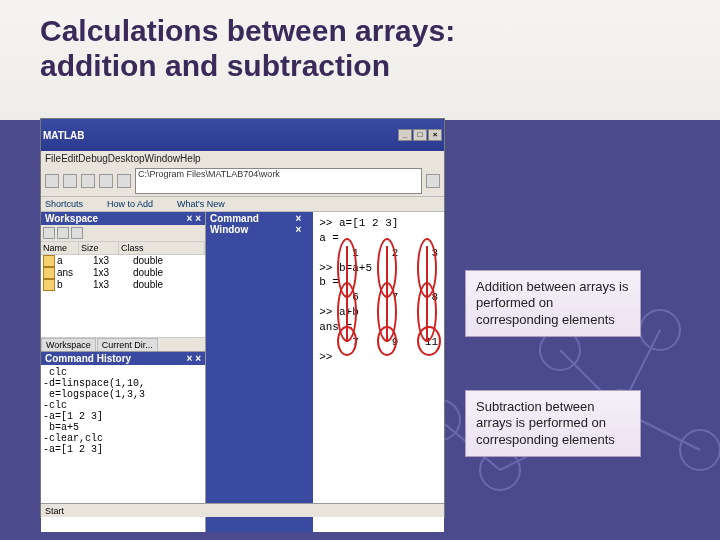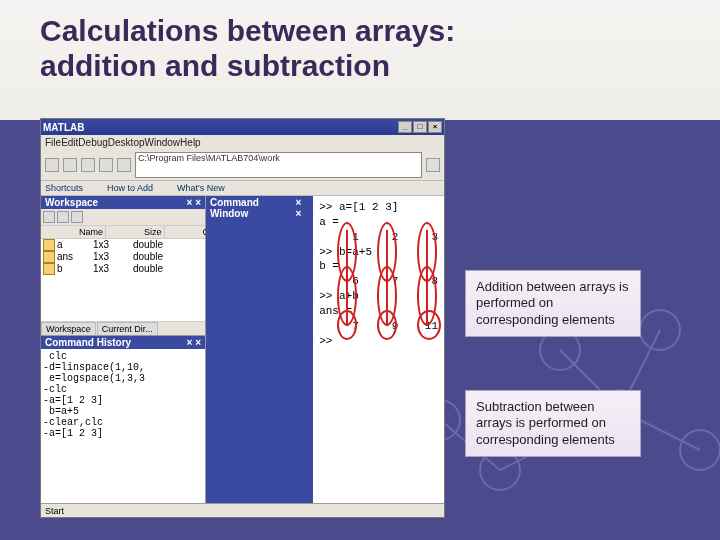--- a/index.html
+++ b/index.html
@@ -34,41 +34,41 @@
     background: #e8e4dc;
     border: 1px solid #777;
     z-index: 3;
     font-family: "MS Sans Serif", Arial, sans-serif;
     font-size: 10px;
   }
   .titlebar {
     background: linear-gradient(#3a4aa0,#2a3a90);
     color: #fff; height: 16px;
     display:flex; align-items:center; justify-content:space-between;
-    padding: 0 2px;
+    padding: 16px 2px;
     font-size: 10px;
     font-weight: bold;
   }
   .winbtns { display:flex; gap:1px; }
   .winbtn { width:14px; height:12px; background:#d4d0c8; border:1px solid #888; font-size:8px; line-height:10px; text-align:center; color:#000;}
   .menubar { background:#e8e4dc; font-size:10px; padding:2px 4px; color:#222; display:flex; }
   .toolbar { background:#e8e4dc; padding:2px 4px; border-bottom:1px solid #bbb; display:flex; gap:4px; align-items:center;}
   .tbicon { width:14px; height:14px; background:#ddd; border:1px solid #999; }
   .dirbox { flex:1; background:#fff; border:1px solid #888; height:26px; font-size:9px; padding:0 2px; color:#333;}
   .shortcuts { font-size:9px; color:#036; padding:2px 4px; border-bottom:1px solid #bbb; display:flex; gap:24px;}
   .panes { display:flex; height: calc(100% - 78px); }
   .leftcol { width: 165px; display:flex; flex-direction:column; border-right:1px solid #999;}
   .rightcol { flex:1; display:flex; flex-direction:row; }
   .pane-title { background:#3a4aa0; color:#fff; font-size:10px; font-weight:bold; padding:1px 4px; display:flex; justify-content:space-between;}
   .pane-title .xx { color:#fff; font-weight:bold; cursor:default;}
   .workspace { flex:0 0 140px; background:#fff; display:flex; flex-direction:column; border-bottom:1px solid #999;}
   .ws-tools { display:flex; gap:2px; padding:2px; background:#e8e4dc; border-bottom:1px solid #ccc;}
   .ws-tools .tbicon{width:12px;height:12px;}
   .ws-head { display:flex; font-size:9px; background:#e8e4dc; border-bottom:1px solid #ccc;}
-  .ws-head div { padding:1px 2px; border-right:1px solid #ccc;margin-left:36px;}
+  .ws-head div { padding:1px 2px; border-right:1px solid #ccc;}
   .ws-head .c1{width:38px;} .ws-head .c2{width:40px;} .ws-head .c3{flex:1;}
   .ws-body { flex:1; overflow:hidden; font-size:10px; font-family:Arial;}
   .ws-row { display:flex; padding:0 2px;}
   .ws-row .ico{width:12px;height:12px;margin-right:2px; background:#f7d070; border:1px solid #b08020;}
   .ws-row .c1{width:36px;} .ws-row .c2{width:40px;} .ws-row .c3{flex:1;}
   .ws-tabs { display:flex; font-size:9px; background:#e8e4dc; border-top:1px solid #ccc;}
   .ws-tabs div{padding:1px 4px; border:1px solid #bbb; border-bottom:none; background:#ddd; margin-right:1px;}
   .cmdhist { flex:1; background:#fff; display:flex; flex-direction:column;}
   .ch-body { flex:1; font-family:"Courier New",monospace; font-size:10px; padding:2px; color:#000; white-space:pre; overflow:hidden;}
   .cmdwin { flex:1; background:#fff; position:relative; font-family:"Courier New",monospace; font-size:11px; padding:4px 6px; color:#000;}

